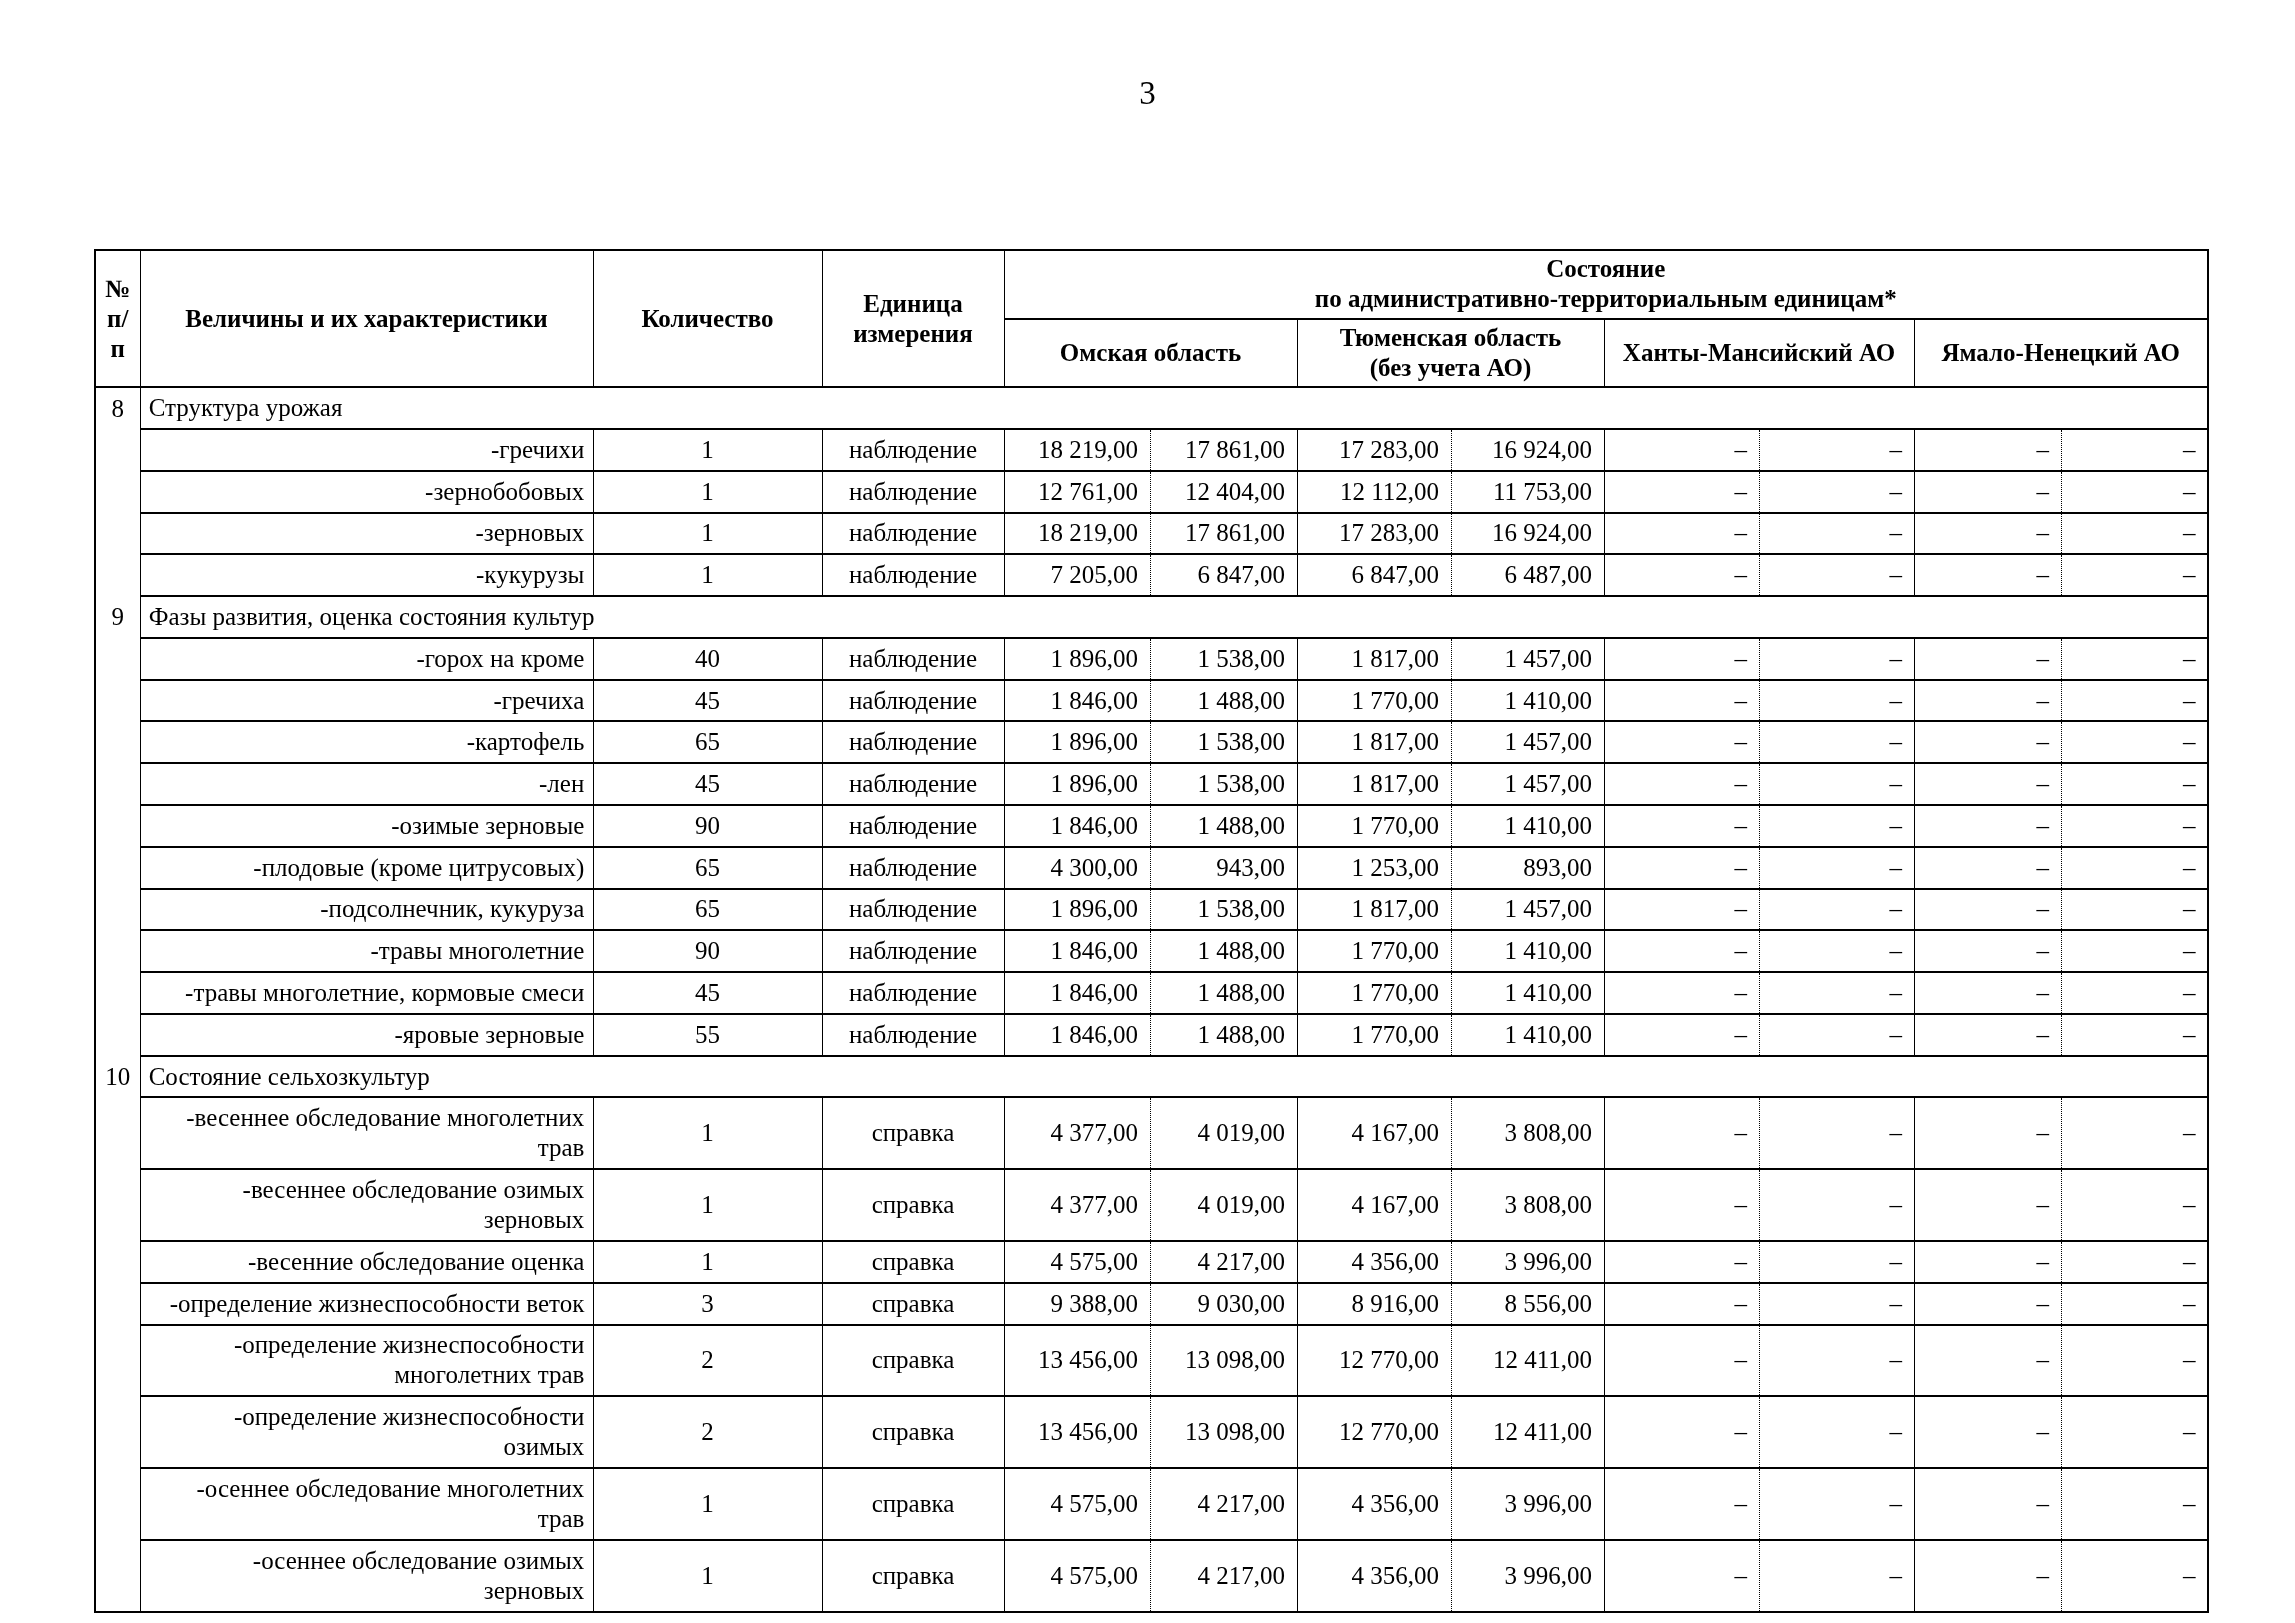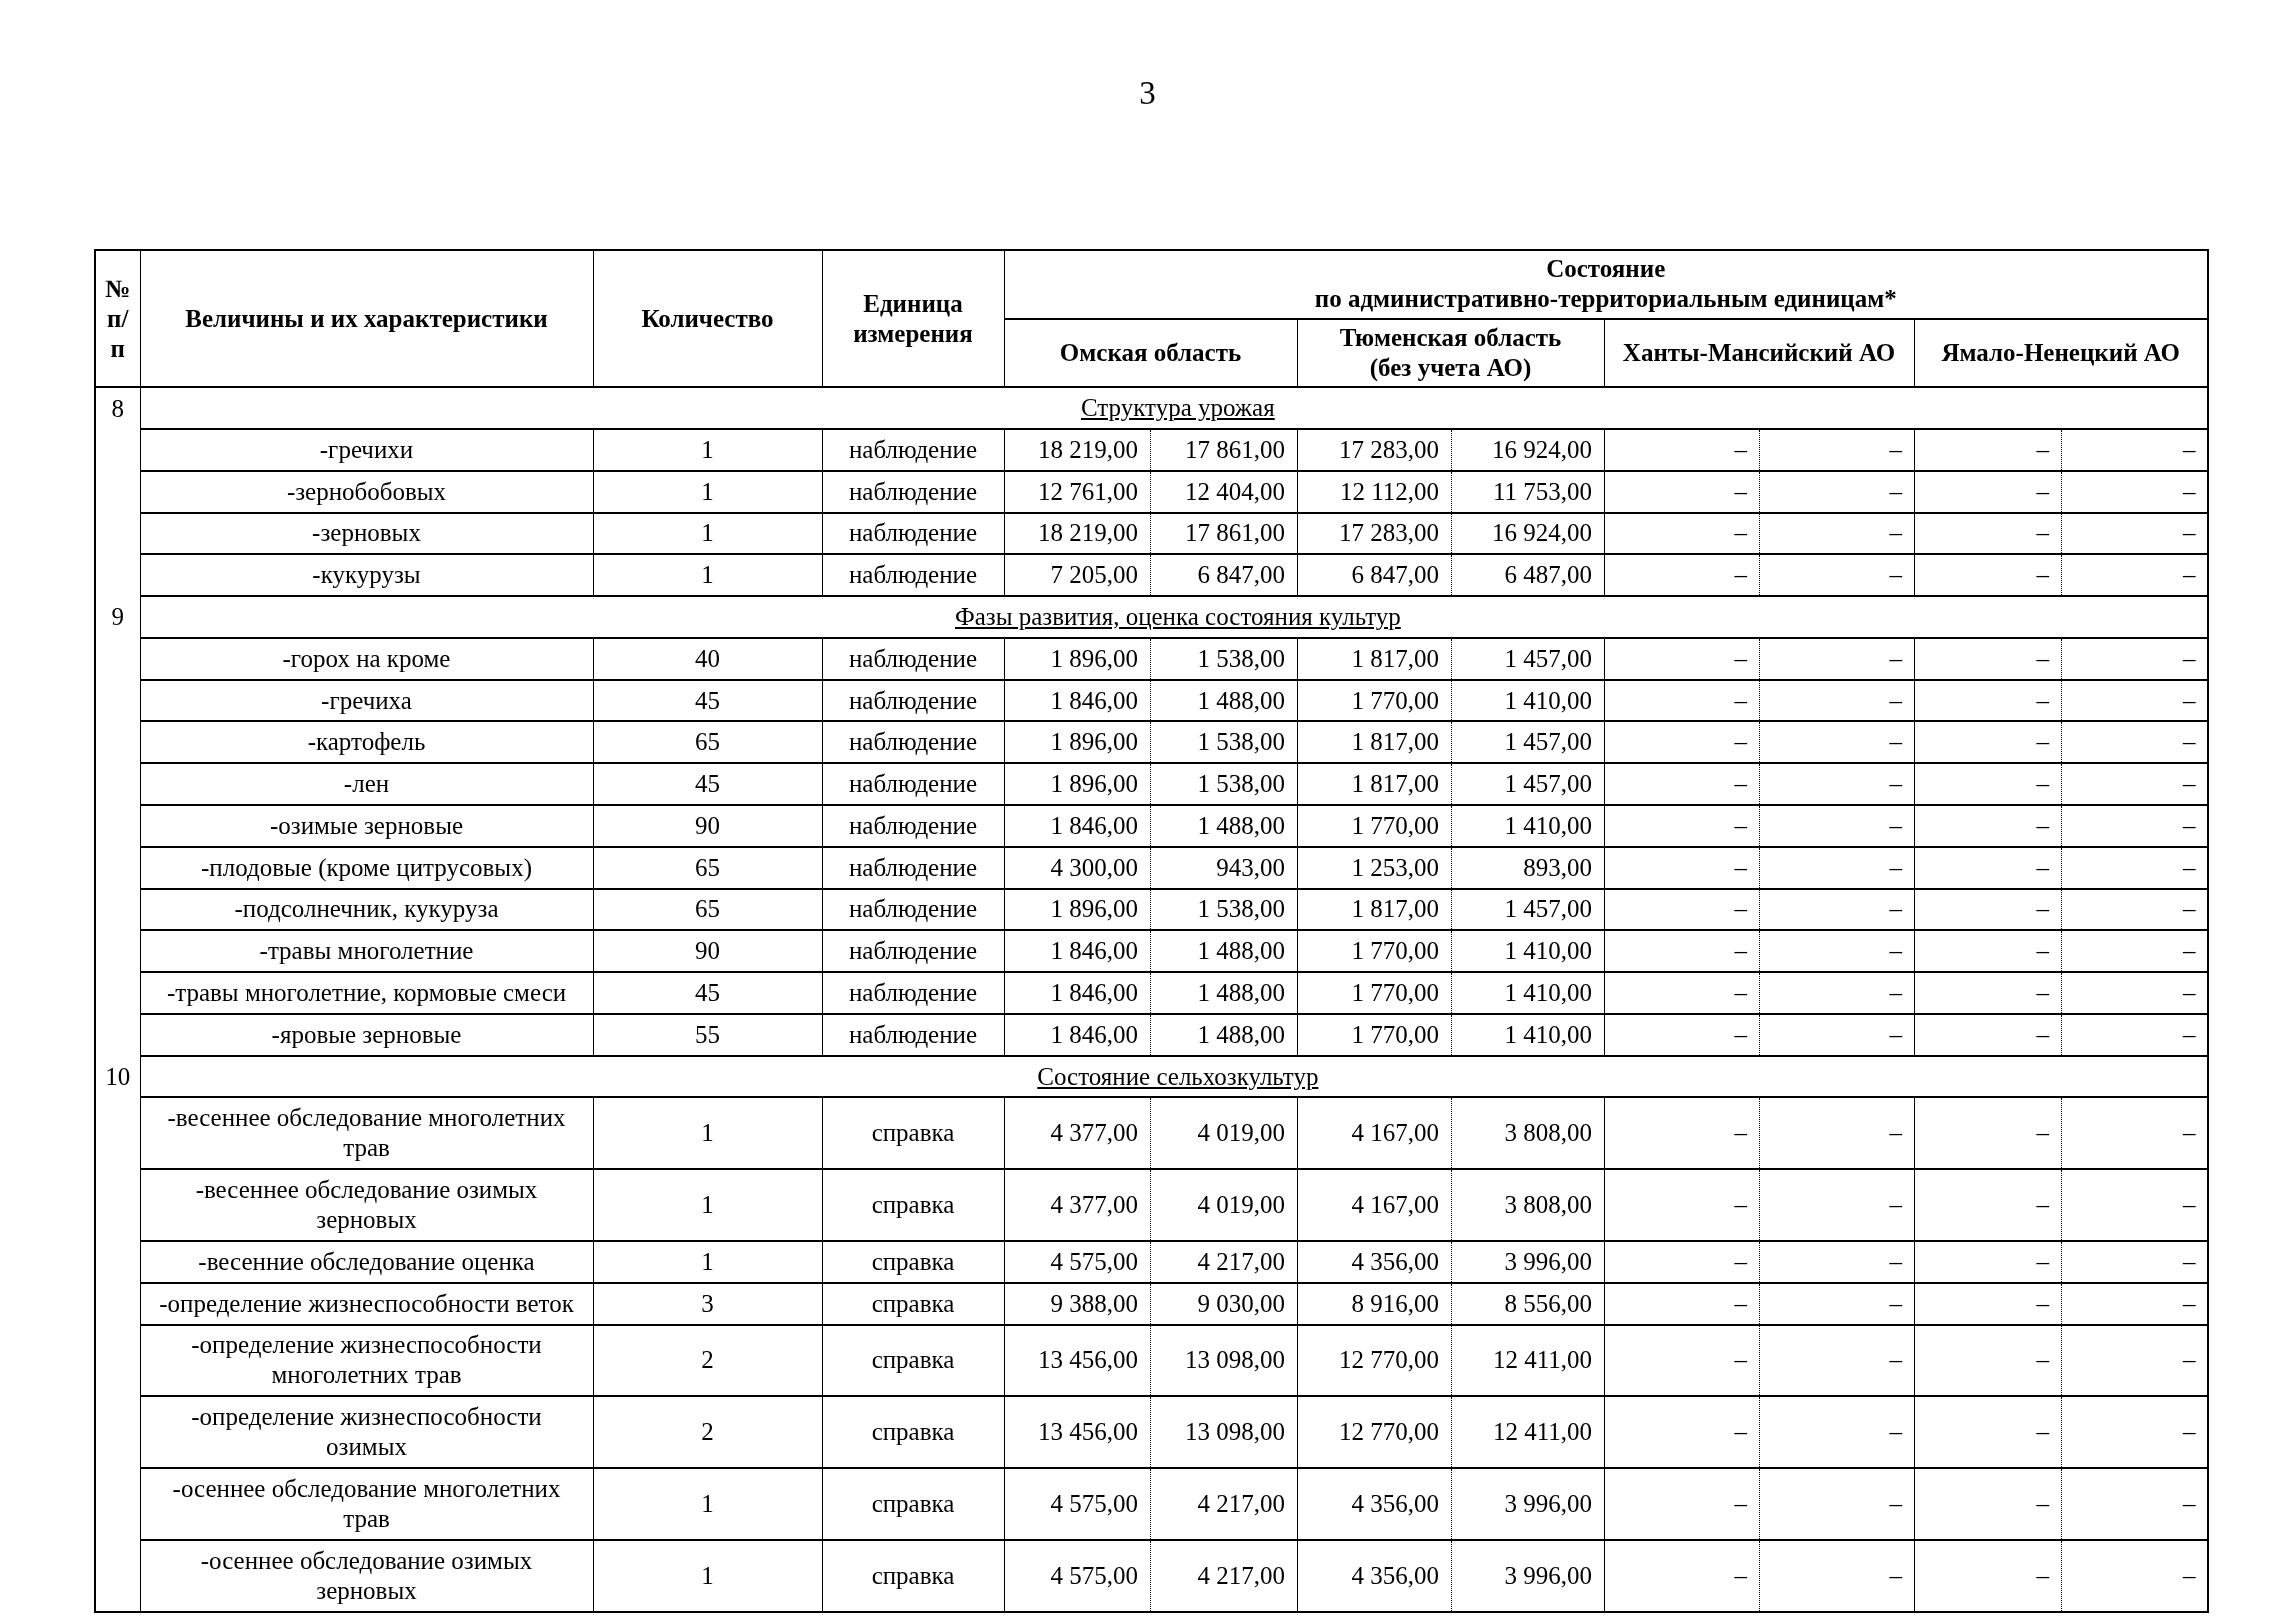--- a/index.html
+++ b/index.html
@@ -49,27 +49,26 @@
     padding: 4.9px 0;
     vertical-align: middle;
     border-top: 2.5px solid #000;
   }
   td.num-cell {
     border-top: none;
     text-align: center;
     padding: 4.9px 1.6px;
   }
   td.section-title {
-    text-align: center;
+    text-align: left;
     padding-left: 8.2px;
     border-left: 1.6px solid #000;
-    text-decoration: underline;
   }
   td.label-cell {
-    text-align: center;
+    text-align: right;
     padding-left: 8.2px;
     padding-right: 8.2px;
     border-left: 1.6px solid #000;
   }
   td.qty-cell, td.unit-cell {
     text-align: center;
     border-left: 1.6px solid #000;
   }
   td.val-cell {
     text-align: right;

